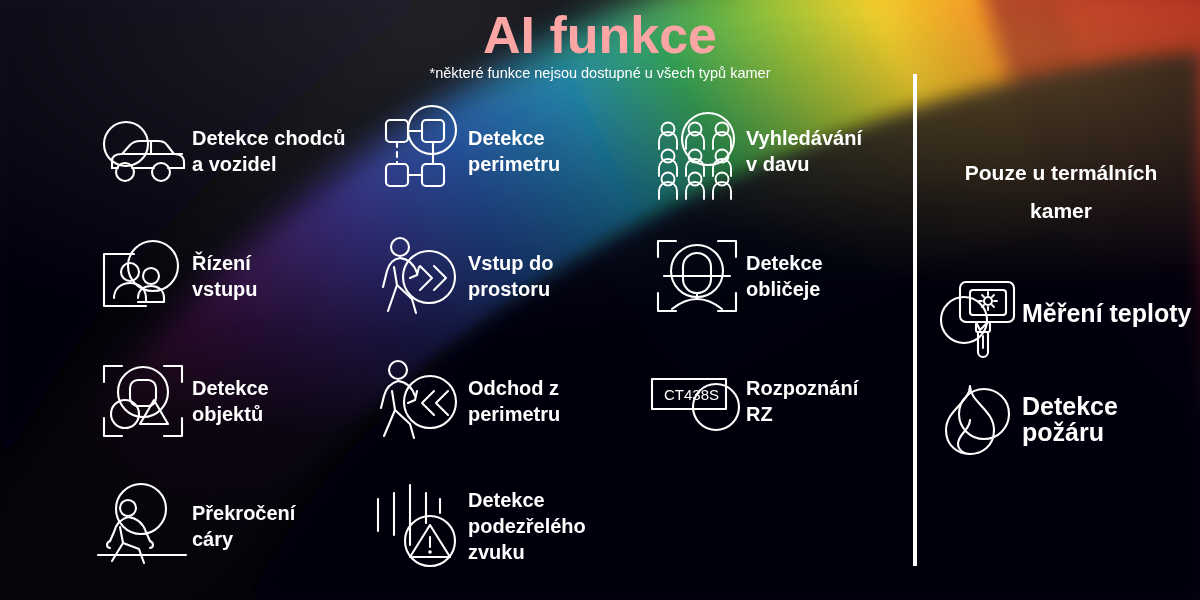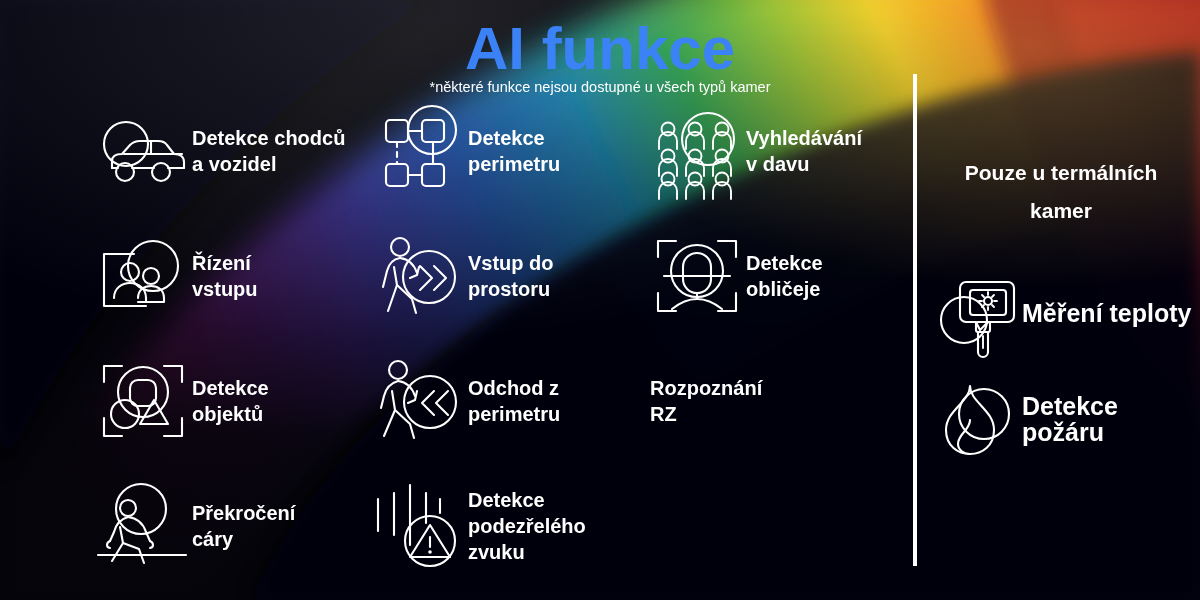--- a/index.html
+++ b/index.html
@@ -13,23 +13,22 @@
 
   
   .bg-layer{position:absolute;inset:0;pointer-events:none;}
   .bg-svg{position:absolute;top:0;left:0;width:1200px;height:600px;}
 
   
   .content{position:absolute;inset:0;}
 
   .header{position:absolute;top:8px;left:0;width:1200px;text-align:center;}
   .title{
-    font-size:60px;font-weight:bold;color:#3b82f6;letter-spacing:0px;
+    font-size:52px;font-weight:bold;color:#fca5a5;letter-spacing:0px;
     line-height:54px;
-    margin-top:14px;
   }
   .subtitle{
     font-size:14.5px;font-weight:normal;color:#ffffff;margin-top:2px;
     line-height:18px;
   }
 
   .grid{
     position:absolute;left:96px;top:88px;width:820px;height:500px;
     display:grid;
     grid-template-columns:276px 278px 266px;
@@ -318,20 +317,27 @@
             <path class="stroke" d="M45 33 L43 42 L36 45"></path>
             <path class="stroke" d="M62 33 L50 45 L62 57"></path>
             <path class="stroke" d="M76 33 L64 45 L76 57"></path>
           </svg>
         </div>
         <div class="lbl">Odchod z
 perimetru</div>
       </div>
 
       <div class="cell">
+        <div class="ico">
+          <svg width="104" height="76" viewBox="0 0 104 76">
+            <circle class="stroke" cx="70" cy="44" r="23"></circle>
+            <rect class="stroke" x="6" y="16" width="74" height="30"></rect>
+            <text class="plate-txt" x="18" y="37">CT438S</text>
+          </svg>
+        </div>
         <div class="lbl">Rozpoznání
 RZ</div>
       </div>
 
       <div class="cell">
         <div class="ico">
           <svg width="96" height="86" viewBox="0 0 96 86">
             <circle class="stroke" cx="45" cy="26" r="25"></circle>
             <circle class="stroke" cx="32" cy="25" r="8"></circle>
             <path class="stroke" d="M32 34 C25 36 20 41 18 49 L14 58"></path>

